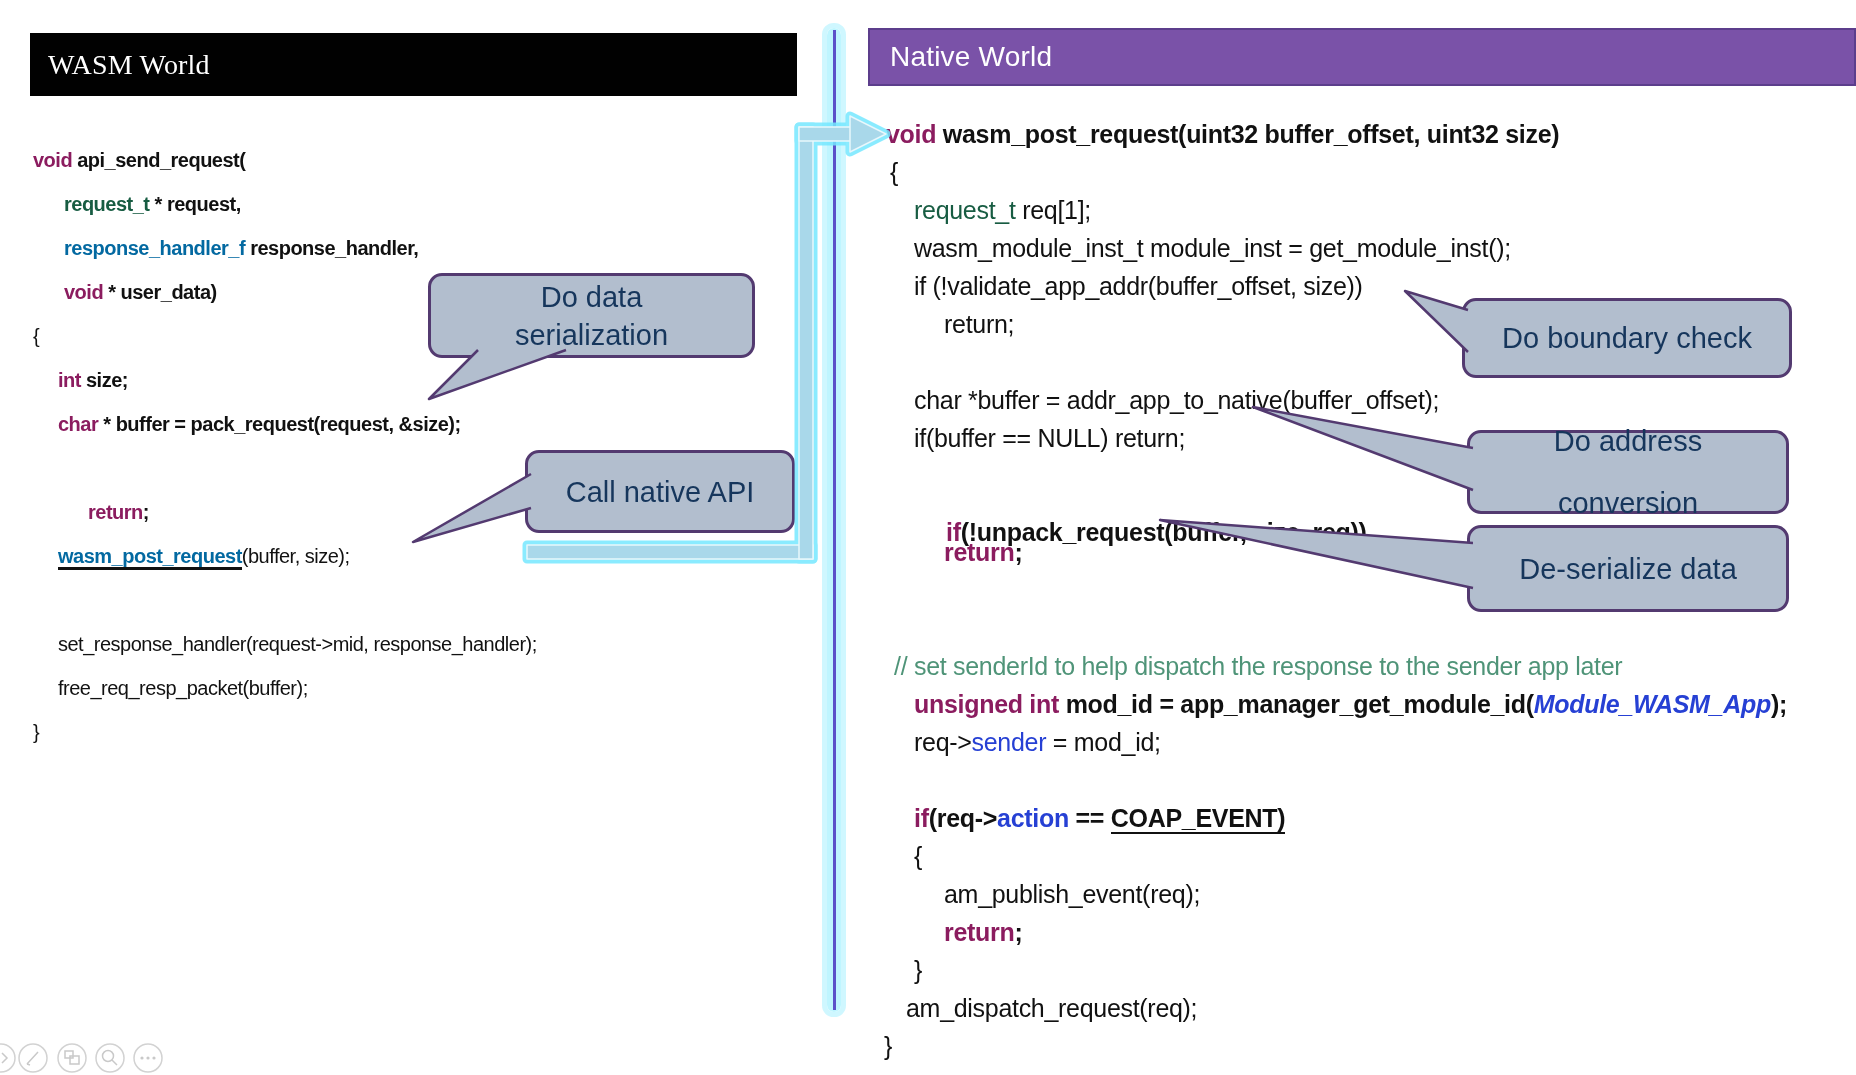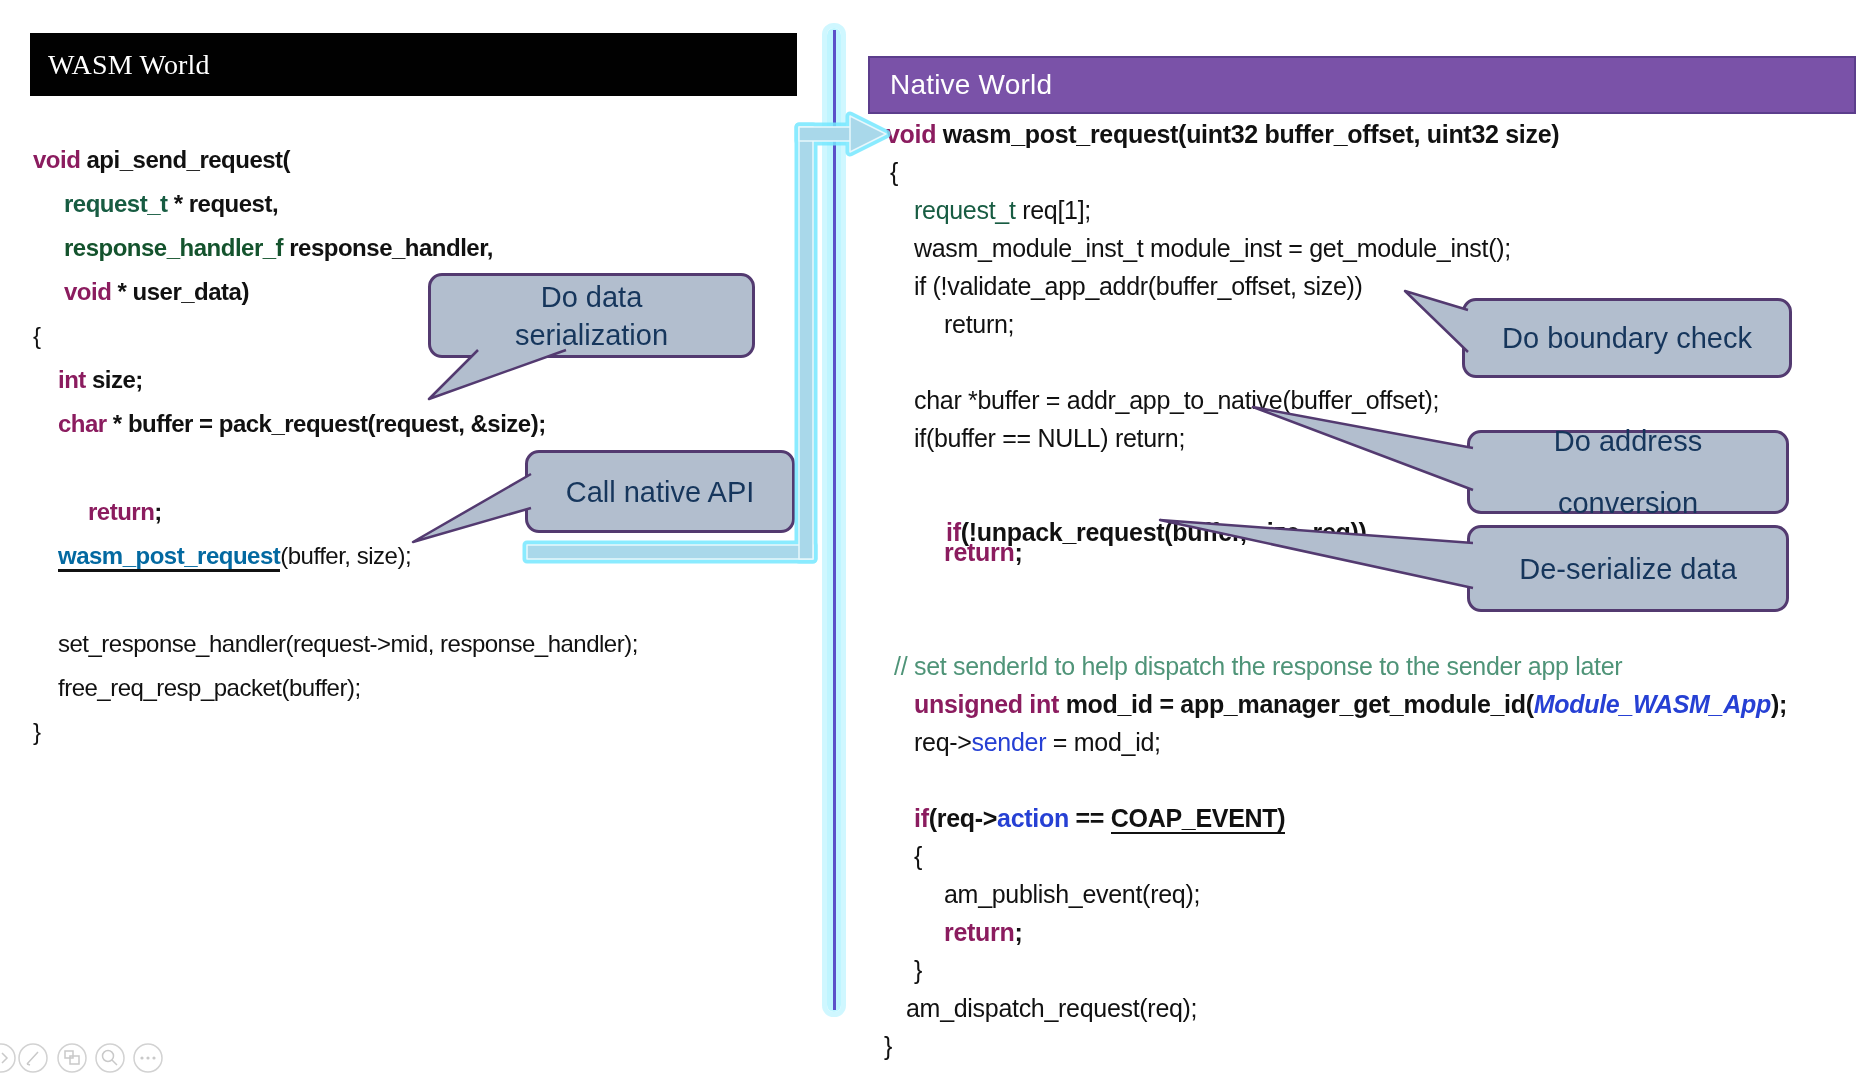--- a/index.html
+++ b/index.html
@@ -17,30 +17,30 @@
     box-sizing:border-box;
     font-size:28px;
     letter-spacing:.2px;
   }
   #wasm-header{
     left:30px;top:33px;width:767px;height:63px;
     background:#010101;color:#fff;padding-left:18px;font-family:Liberation Serif, serif;
   }
   #native-header{
     left:868px;top:28px;width:988px;height:58px;
-    background:#7A52A8;border:2px solid #5C3E8C;color:#fff;padding-left:20px;margin-top:28px;
+    background:#7A52A8;border:2px solid #5C3E8C;color:#fff;padding-left:20px;
   }
   
   .code-layer{position:absolute;left:0;top:0;width:100%;height:100%;z-index:3;}
   .code-line{
     position:absolute;
     white-space:pre;
     color:#111;
   }
-  .code-left .code-line{font-size:24px;letter-spacing:-0.5px;}
+  .code-left .code-line{font-size:20px;letter-spacing:-0.5px;}
   .code-right .code-line{font-size:25px;letter-spacing:-0.3px;}
   
   .callout{
     position:absolute;z-index:5;
     box-sizing:border-box;
     background:#B2BECE;
     border:3px solid #533A70;
     border-radius:14px;
     display:flex;flex-direction:column;align-items:center;justify-content:center;
     color:#16365C;
@@ -59,21 +59,21 @@
   <div class="hdr" id="wasm-header">
     <span>WASM World</span>
   </div>
   <div class="hdr" id="native-header">
     <span>Native World</span>
   </div>
 
   <div class="code-layer code-left">
       <div class="code-line" style="left: 33px; top: 138px; line-height: 44px;"><span style="color: rgb(139, 28, 95); font-weight: 700;">void</span><span style="color: rgb(17, 17, 17); font-weight: 700;"> api_send_request(</span></div>
       <div class="code-line" style="left: 64px; top: 182px; line-height: 44px;"><span style="color: rgb(23, 92, 66); font-weight: 700;">request_t</span><span style="color: rgb(17, 17, 17); font-weight: 700;"> * request,</span></div>
-      <div class="code-line" style="left: 64px; top: 226px; line-height: 44px;"><span style="color: #14532d; font-weight: 700;">response_handler_f</span><span style="color: rgb(17, 17, 17); font-weight: 700;"> response_handler,</span></div>
+      <div class="code-line" style="left: 64px; top: 226px; line-height: 44px;"><span style="color: #0369a1; font-weight: 700;">response_handler_f</span><span style="color: rgb(17, 17, 17); font-weight: 700;"> response_handler,</span></div>
       <div class="code-line" style="left: 64px; top: 270px; line-height: 44px;"><span style="color: rgb(139, 28, 95); font-weight: 700;">void</span><span style="color: rgb(17, 17, 17); font-weight: 700;"> * user_data)</span></div>
       <div class="code-line" style="left: 33px; top: 314px; line-height: 44px;"><span style="color: rgb(17, 17, 17);">{</span></div>
       <div class="code-line" style="left: 58px; top: 358px; line-height: 44px;"><span style="color: rgb(139, 28, 95); font-weight: 700;">int</span><span style="color: rgb(17, 17, 17); font-weight: 700;"> size;</span></div>
       <div class="code-line" style="left: 58px; top: 402px; line-height: 44px;"><span style="color: rgb(139, 28, 95); font-weight: 700;">char</span><span style="color: rgb(17, 17, 17); font-weight: 700;"> * buffer = pack_request(request, &amp;size);</span></div>
       <div class="code-line" style="left: 88px; top: 490px; line-height: 44px;"><span style="color: rgb(139, 28, 95); font-weight: 700;">return</span><span style="color: rgb(17, 17, 17); font-weight: 700;">;</span></div>
       <div class="code-line" style="left: 58px; top: 534px; line-height: 44px;"><span style="color: #0369a1; font-weight: 700; border-bottom: 3px solid rgb(17, 17, 17);">wasm_post_request</span><span style="color: rgb(17, 17, 17);">(buffer, size);</span></div>
       <div class="code-line" style="left: 58px; top: 622px; line-height: 44px;"><span style="color: rgb(17, 17, 17);">set_response_handler(request-&gt;mid, response_handler);</span></div>
       <div class="code-line" style="left: 58px; top: 666px; line-height: 44px;"><span style="color: rgb(17, 17, 17);">free_req_resp_packet(buffer);</span></div>
       <div class="code-line" style="left: 33px; top: 710px; line-height: 44px;"><span style="color: rgb(17, 17, 17);">}</span></div>
     </div>

